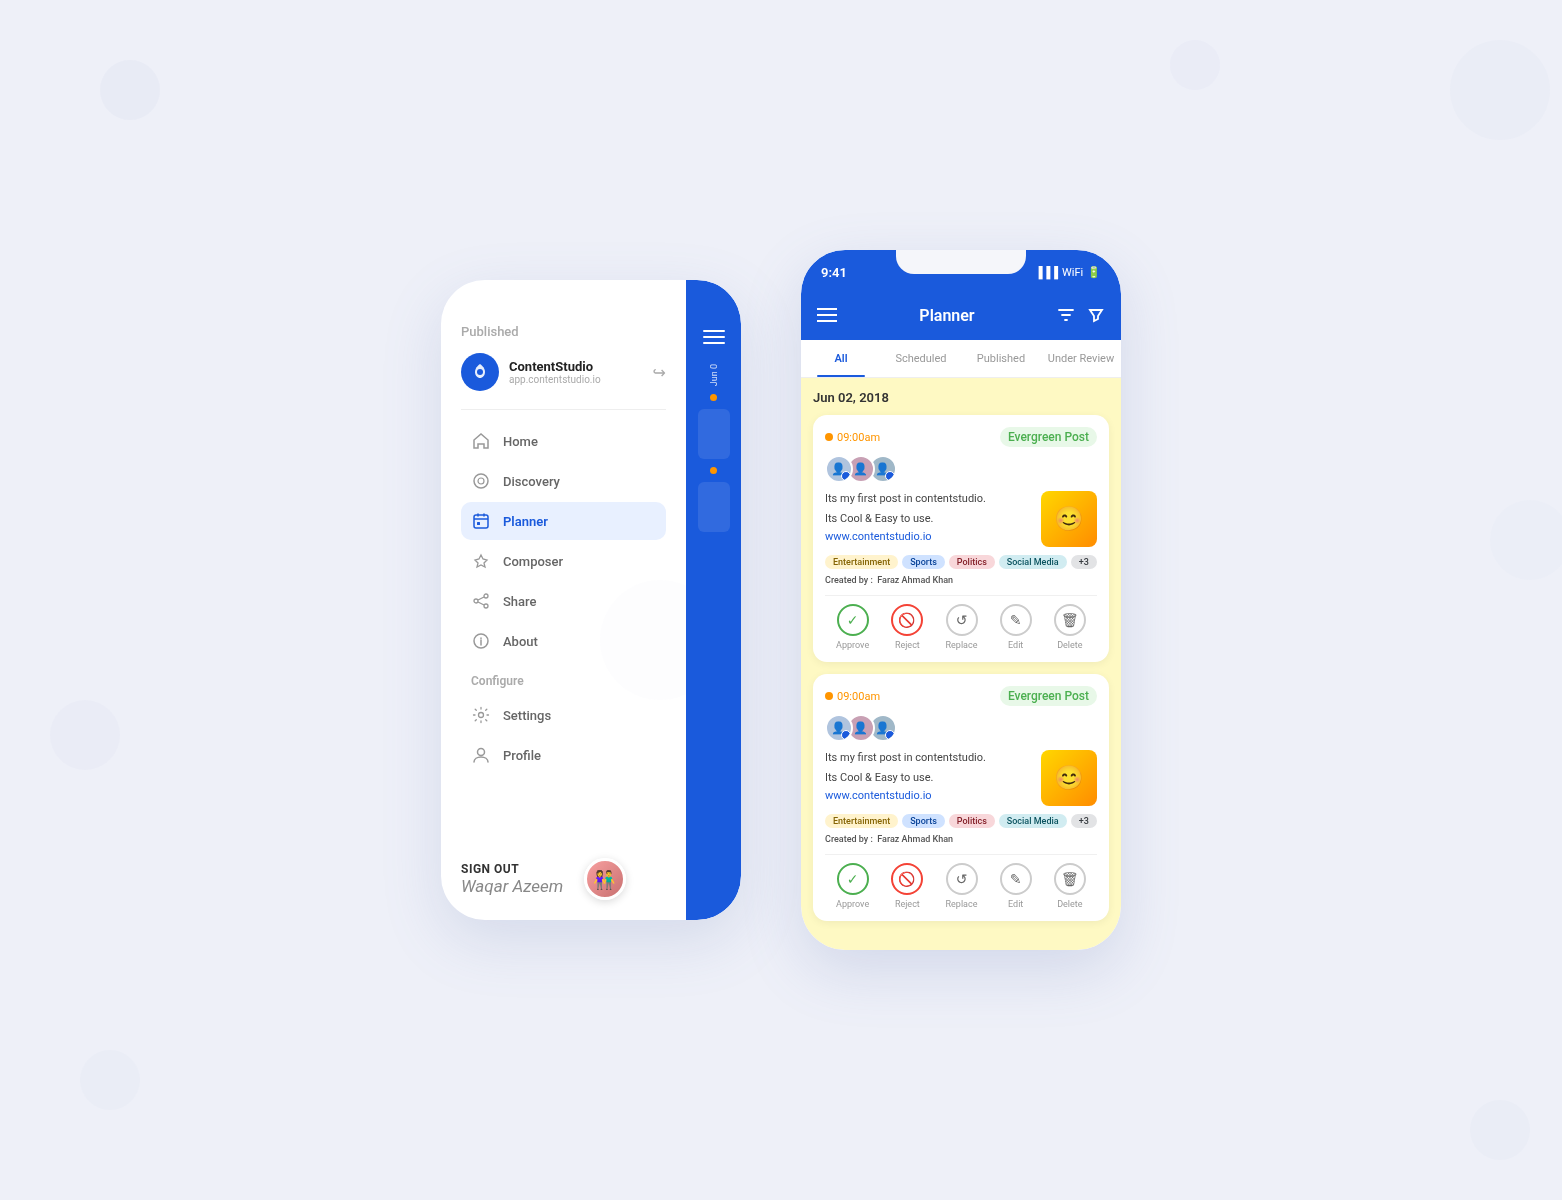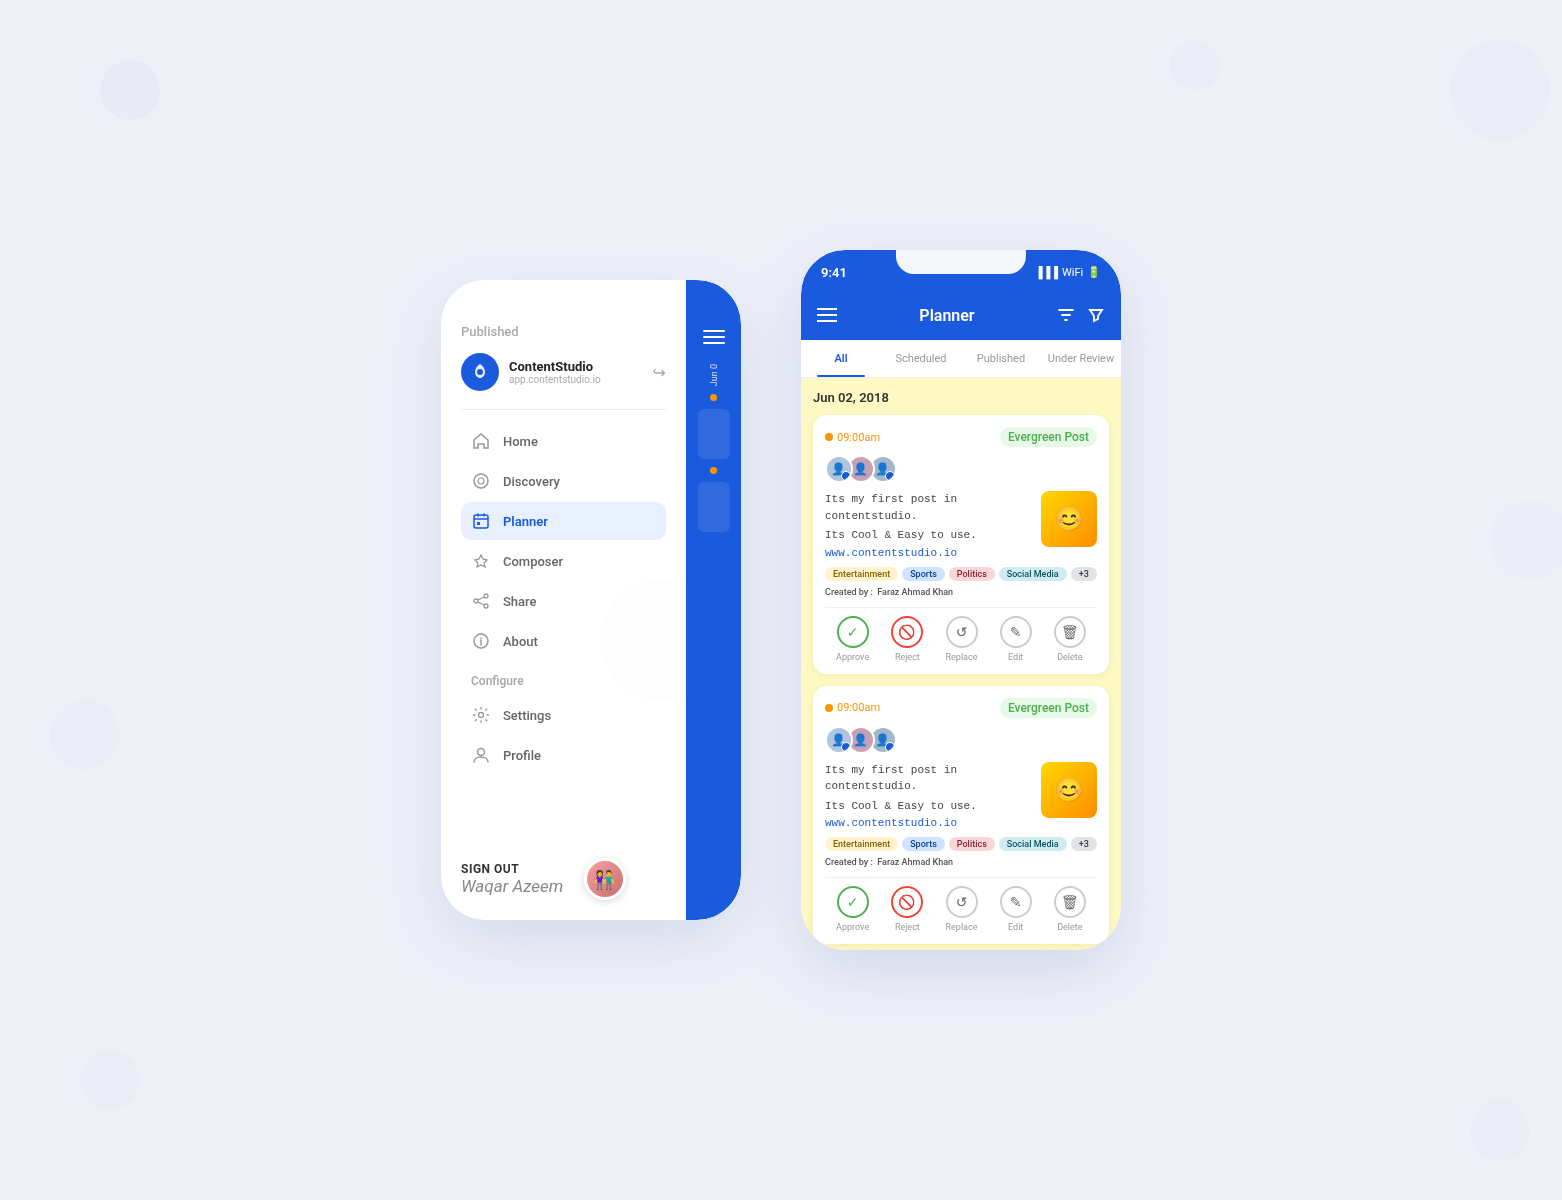--- a/index.html
+++ b/index.html
@@ -467,21 +467,21 @@
       background: #1a5adc;
       border: 1px solid white;
     }
 
     .post-body {
       display: flex;
       gap: 8px;
       margin-bottom: 8px;
     }
 
-    .post-text-area { flex: 1; font-family: Liberation Mono, monospace; }
+    .post-text-area { flex: 1; }
 
     .post-text {
       font-size: 11px;
       color: #444;
       line-height: 1.5;
       margin-bottom: 3px;
     }
 
     .post-link {
       font-size: 11px;

